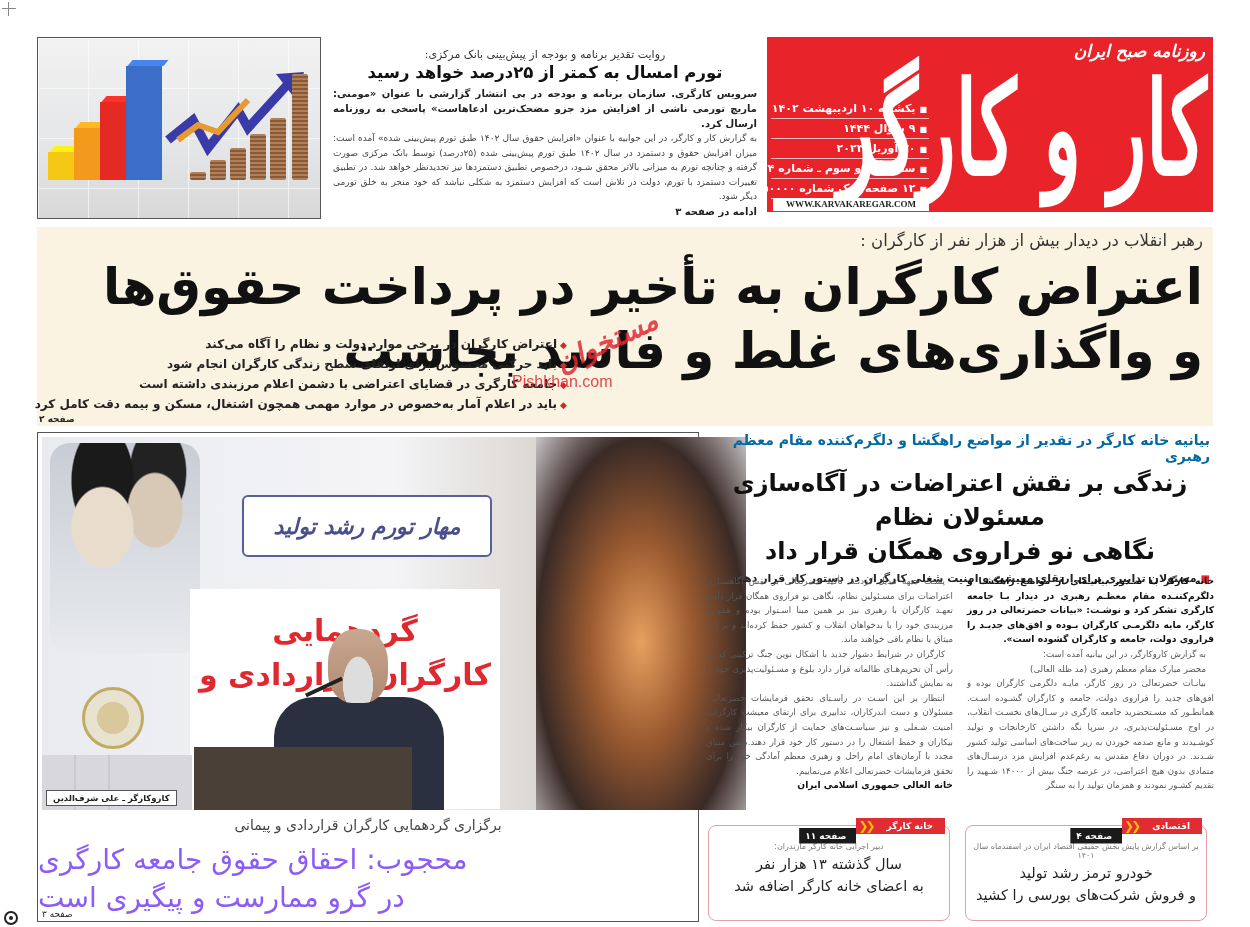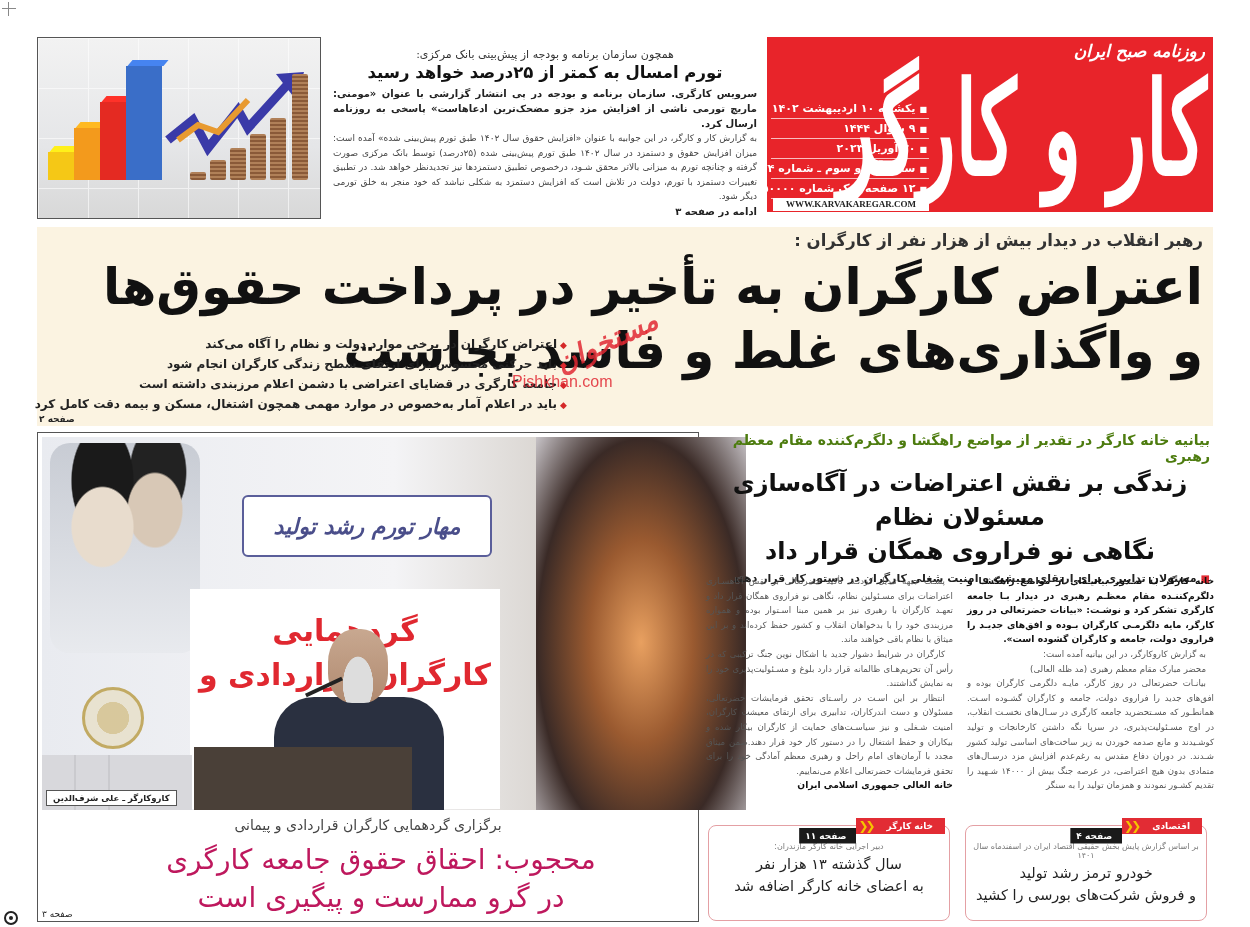--- a/index.html
+++ b/index.html
@@ -32,21 +32,21 @@
 
   .top-image { position: absolute; left: 37px; top: 37px; width: 284px; height: 182px; border: 1px solid #555; background: linear-gradient(180deg,#f2f2f2 0%, #e5e6e8 60%, #d8d8d8 100%); overflow: hidden; }
   .ti-grid { position: absolute; inset: 0; background-image: linear-gradient(#fff 1px, transparent 1px), linear-gradient(90deg, #fff 1px, transparent 1px); background-size: 50px 50px; opacity: .6; }
   .bar3d { position: absolute; bottom: 38px; }
   .bar3d::after { content: ""; position: absolute; top: -6px; left: 4px; width: 100%; height: 6px; filter: brightness(1.2); background: inherit; transform: skewX(-40deg); }
   .coin { position: absolute; bottom: 38px; width: 16px; background: repeating-linear-gradient(180deg,#b08058 0 2px,#8a5a38 2px 4px); border-radius: 2px; }
   .arrow-line { position: absolute; left: 120px; top: 32px; width: 150px; height: 90px; }
 
   
   .banner { position: absolute; left: 37px; top: 227px; width: 1176px; height: 199px; background: #fbf3e1; }
-  .banner-kicker { position: absolute; right: 10px; top: 4px; font-size: 16.5px; font-weight: bold; color: #333; }
+  .banner-kicker { position: absolute; right: 10px; top: 4px; font-size: 16.5px; font-weight: normal; color: #333; }
   .banner-h1 { position: absolute; right: 10px; top: 30px; font-size: 50px; font-weight: 900; color: #111; line-height: 60px; white-space: nowrap; letter-spacing: -1px; }
   .banner-h2 { position: absolute; right: 10px; top: 94px; font-size: 50px; font-weight: 900; color: #111; line-height: 60px; white-space: nowrap; letter-spacing: -1px; }
   .banner-bullets { position: absolute; left: 10px; top: 108px; width: 520px; }
   .banner-bullets li { list-style: none; font-size: 12px; font-weight: bold; line-height: 19px; white-space: nowrap; }
   .banner-bullets li::before { content: "\25C6"; color: #d42828; font-size: 9px; margin-left: 3px; }
   .banner-page { position: absolute; left: 2px; bottom: 2px; font-size: 9px; font-weight: bold; }
   .watermark { position: absolute; left: 475px; top: 98px; width: 130px; height: 80px; direction: ltr; pointer-events: none; }
   .wm-fa { position: absolute; left: 40px; top: 0; color: rgba(225,40,50,.85); font-family: "DejaVu Serif", serif; font-style: italic; font-size: 28px; font-weight: bold; transform: rotate(-25deg); }
   .wm-en { position: absolute; left: 0; top: 48px; color: rgba(225,40,50,.85); font-family: "Liberation Sans", sans-serif; font-size: 16px; }
 
@@ -59,26 +59,26 @@
   .ph-sign-text { position: absolute; left: 148px; top: 172px; width: 310px; text-align: center; color: #e02830; font-size: 30px; font-weight: 900; line-height: 44px; }
   .ph-galaxy { position: absolute; right: 0; top: 0; width: 210px; height: 373px; background: radial-gradient(ellipse at 50% 55%, #e8a060 0%, #9a5a30 35%, #3a2a26 70%, #c8c4c8 100%); }
   .ph-emblem { position: absolute; left: 40px; top: 250px; width: 62px; height: 62px; border-radius: 50%; border: 3px solid #b89a40; background: radial-gradient(circle,#d4c088 0 40%, #e8e0c8 41%); opacity: .8; }
   .ph-man-head { position: absolute; left: 286px; top: 192px; width: 60px; height: 74px; border-radius: 45% 45% 40% 40%; background: radial-gradient(ellipse at 50% 75%, #ddd 0 35%, transparent 36%), linear-gradient(180deg,#c8a890,#b08a70); }
   .ph-man-body { position: absolute; left: 232px; top: 260px; width: 170px; height: 120px; background: #2a3040; border-radius: 40px 40px 0 0; }
   .ph-podium { position: absolute; left: 152px; top: 310px; width: 218px; height: 70px; background: #4a4038; }
   .ph-mic { position: absolute; left: 262px; top: 248px; width: 40px; height: 4px; background: #222; transform: rotate(-25deg); }
   .ph-floor { position: absolute; left: 0; top: 318px; width: 150px; height: 55px; background: linear-gradient(90deg,#d8d8dc 0 32px,#cacace 32px 34px,#d8d8dc 34px 66px,#cacace 66px 68px,#d8d8dc 68px); }
   .photo-credit { position: absolute; left: 4px; bottom: 4px; background: #fff; color: #222; font-size: 8.5px; font-weight: bold; padding: 2px 6px; border: 1px solid #555; }
   .photo-kicker { position: absolute; left: 0; top: 384px; width: 100%; text-align: center; font-size: 14px; color: #444; }
-  .photo-title { position: absolute; left: 13px; top: 408px; width: 100%; text-align: center; font-size: 28px; color: #be185d; line-height: 38px; }
+  .photo-title { position: absolute; left: 0; top: 408px; width: 100%; text-align: left; font-size: 28px; color: #8b5cf6; line-height: 38px; }
   .photo-page { position: absolute; left: 4px; bottom: 2px; font-size: 9px; font-weight: normal; }
 
   
   .story { position: absolute; left: 706px; top: 432px; width: 508px; height: 380px; }
-  .story-kicker { font-size: 14px; font-weight: bold; color: #4d7c0f; padding-right: 4px; }
+  .story-kicker { font-size: 14px; font-weight: bold; color: #0369a1; padding-right: 4px; }
   .story-title { text-align: center; font-size: 24px; font-weight: 900; color: #111; line-height: 34px; margin-top: 2px; }
   .story-sub { text-align: right; font-size: 11px; font-weight: bold; color: #222; margin-top: 4px; padding-right: 4px; }
   .story-sub::before { content: "\25A0"; color: #e22c34; margin-left: 4px; font-size: 10px; }
   .story-cols { position: absolute; top: 142px; left: 0; width: 508px; display: flex; flex-direction: row; gap: 14px; }
   .col { width: 247px; font-size: 8.6px; color: #555; line-height: 14.6px; text-align: justify; }
   .col .lead { font-weight: bold; color: #111; font-size: 9.2px; }
   .col p { text-indent: 8px; }
   .col .sign { font-weight: bold; color: #111; font-size: 9.2px; }
 
   
@@ -103,21 +103,21 @@
     <li>یکشنبه ۱۰ اردیبهشت ۱۴۰۲</li>
     <li>۹ شوال ۱۴۴۴</li>
     <li>۳۰ آوریل ۲۰۲۳</li>
     <li>سال سی و سوم ـ شماره ۹۱۷۴</li>
     <li>۱۲ صفحه ـ تک شماره ۵۰۰۰۰ ریال</li>
   </ul>
   <div class="mast-url">WWW.KARVAKAREGAR.COM</div>
 </div>
 
 <div class="top-story">
-  <div class="ts-kicker">همچون سازمان برنامه و بودجه از پیش‌بینی بانک مرکزی:</div>
+  <div class="ts-kicker">روایت تقدیر برنامه و بودجه از پیش‌بینی بانک مرکزی:</div>
   <div class="ts-title">تورم امسال به کمتر از ۲۵درصد خواهد رسید</div>
   <div class="ts-lead">سرویس کارگری. سازمان برنامه و بودجه در پی انتشار گزارشی با عنوان «مومنی: ماریچ تورمی ناشی از افزایش مزد جزو مضحک‌ترین ادعاهاست» پاسخی به روزنامه ارسال کرد.</div>
   <div class="ts-body">به گزارش کار و کارگر، در این جوابیه با عنوان «افزایش حقوق سال ۱۴۰۲ طبق تورم پیش‌بینی شده» آمده است: میزان افزایش حقوق و دستمزد در سال ۱۴۰۲ طبق تورم پیش‌بینی شده (۲۵درصد) توسط بانک مرکزی صورت گرفته و چنانچه تورم به میزانی بالاتر محقق شـود، درخصوص تطبیق دستمزدها نیز تجدیدنظر خواهد شد. در تطبیق تغییرات دستمزد با تورم، دولت در تلاش است که افزایش دستمزد به شکلی نباشد که خود منجر به خلق تورمی دیگر شود.</div>
   <div class="ts-cont">ادامه در صفحه ۳</div>
 </div>
 
 <div class="top-image" title="نمودار میله‌ای رشد تورم و سکه‌ها">
   <div class="ti-grid"></div>
   <div class="bar3d" style="left:10px;width:34px;height:28px;background:#f5c816;"></div>
   <div class="bar3d" style="left:36px;width:34px;height:52px;background:#f39a1c;"></div>

